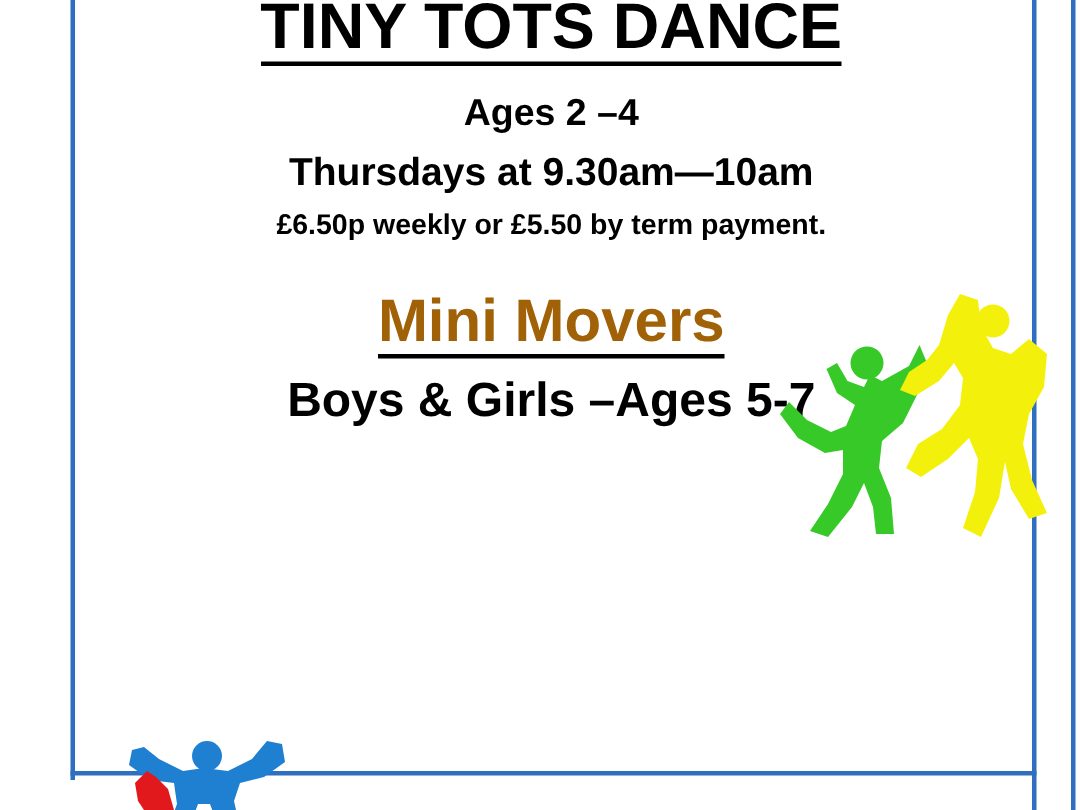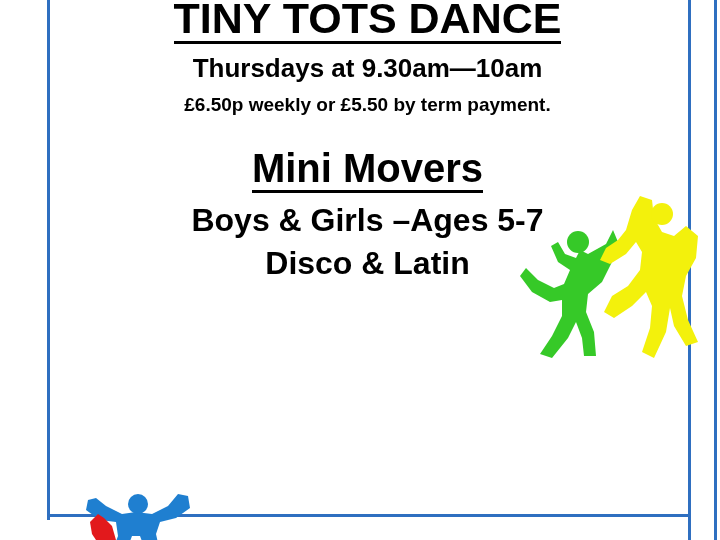--- a/index.html
+++ b/index.html
@@ -97,21 +97,21 @@
     line-height: 24px;
   }
   .title-2-wrap {
     width: 100%;
     text-align: center;
     margin-top: 30px;
   }
   .title-2 {
     font-size: 40px;
     font-weight: bold;
-    color: #000000;
+    color: #a16207;
     display: inline-block;
     border-bottom: 3px solid #000;
     line-height: 42px;
     padding-bottom: 1px;
   }
   .line-mm {
     font-size: 32px;
     font-weight: bold;
     margin-top: 11px;
     line-height: 32px;
@@ -146,29 +146,29 @@
   <div class="frame-right"></div>
   <div class="frame-outer-right"></div>
   <div class="frame-bottom"></div>
 
   <div class="content">
 
     <div class="title-wrap">
       <span class="title-1">TINY TOTS DANCE</span>
     </div>
 
+    <div class="line-ages">Ages 2 –4</div>
     <div class="line-day">Thursdays at 9.30am—10am</div>
     <div class="line-price">£6.50p weekly or £5.50 by term payment.</div>
 
     <div class="title-2-wrap">
       <span class="title-2">Mini Movers</span>
     </div>
 
     <div class="line-mm">Boys &amp; Girls –Ages 5-7</div>
-    <div class="line-mm">Disco &amp; Latin</div>
 
   </div>
 
   <div class="dancer-green">
     <svg width="110" height="130" viewBox="0 0 110 130" xmlns="http://www.w3.org/2000/svg">
       <path fill="#36c928" d="M95 2 L88 16 L70 26 L62 22 L58 30 L47 26 L40 14 L33 18 L40 34 L52 42 L46 56 L36 60 L20 52 L8 40 L2 48 L14 64 L32 74 L44 72 L44 88 L34 108 L22 126 L34 130 L50 110 L58 94 L64 110 L66 128 L78 128 L76 104 L68 84 L70 66 L84 54 L94 34 L100 14 Z"></path>
       <circle cx="60" cy="14" r="11" fill="#36c928"></circle>
     </svg>
   </div>
 

